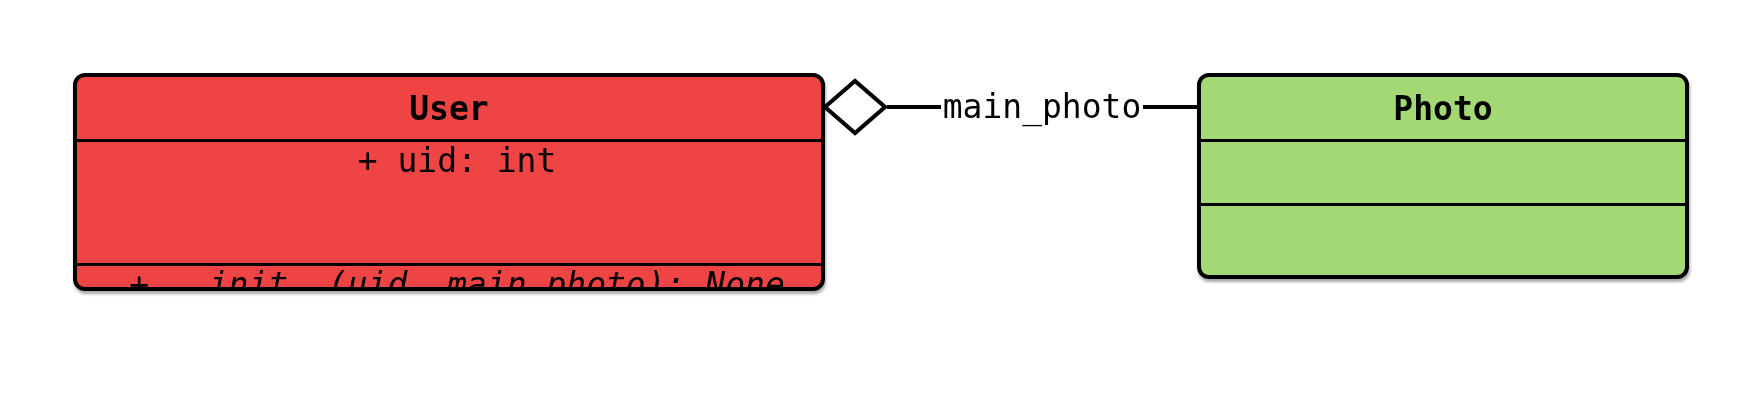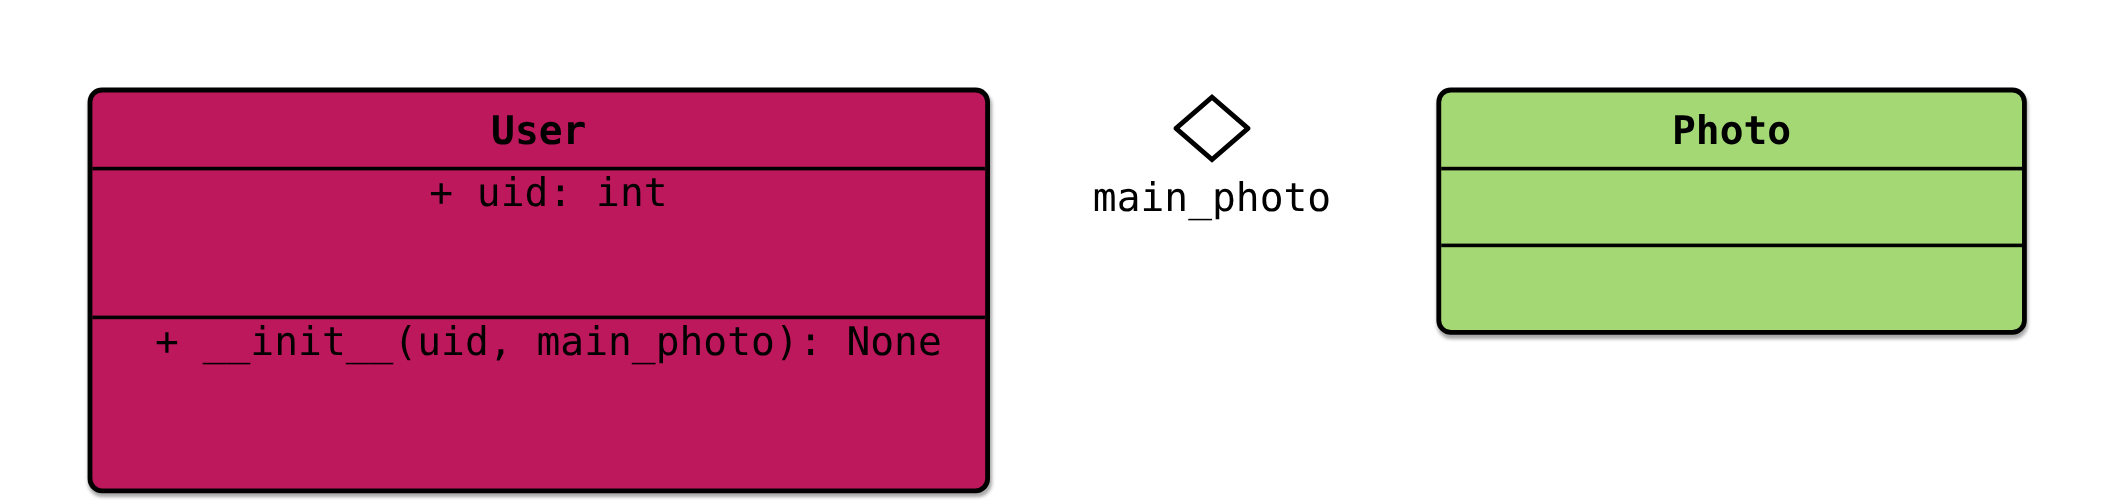--- a/index.html
+++ b/index.html
@@ -23,22 +23,22 @@
     border: 4px solid #000000;
     border-radius: 12px;
     display: flex;
     flex-direction: column;
     box-shadow: 1px 3px 3px rgba(0,0,0,0.35);
   }
   .class-box.user {
     left: 73px;
     top: 73px;
     width: 752px;
-    height: 338px;
-    background: #be185d;
+    height: 218px;
+    background: #ef4444;
   }
   .class-box.photo {
     left: 1197px;
     top: 73px;
     width: 492px;
     height: 206px;
     background: #A4D874;
   }
   .class-header {
     flex: 0 0 62px;
@@ -51,38 +51,37 @@
   .compartment {
     border-top: 3px solid #000000;
     box-sizing: border-box;
     display: flex;
     flex-direction: row;
     justify-content: center;
     padding-left: 16px;
     overflow: hidden;
   }
   .user .attrs   { flex: 0 0 124px; }
-  .user .methods { flex: 1 1 auto; }
+  .user .methods { flex: 1 1 auto; font-style: italic; }
   .photo .attrs   { flex: 0 0 64px; }
   .photo .methods { flex: 1 1 auto; }
   .member-line {
     font-size: 33px;
     line-height: 37px;
     white-space: pre;
   }
   .bold-type { font-weight: bold; }
   .connector {
     position: absolute;
     left: 823px;
     top: 78px;
     width: 374px;
     height: 58px;
     display: flex;
     align-items: center;
-    flex-direction: column;
   }
   .diamond-svg { flex: 0 0 auto; display: block; }
   .diamond-svg polygon {
     fill: #ffffff;
     stroke: #000000;
     stroke-width: 4;
   }
   .line-seg {
     flex: 1 1 auto;
     height: 4px;

